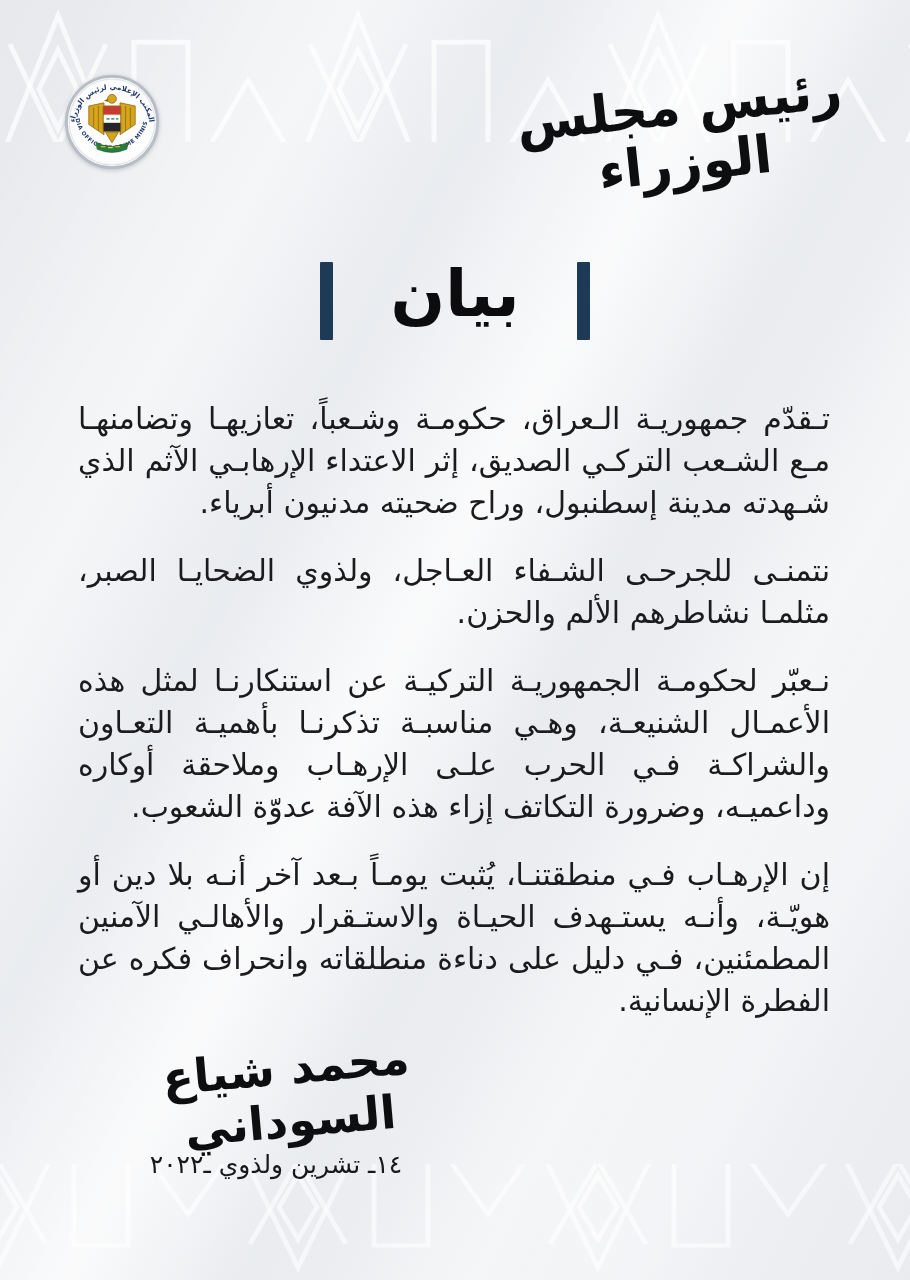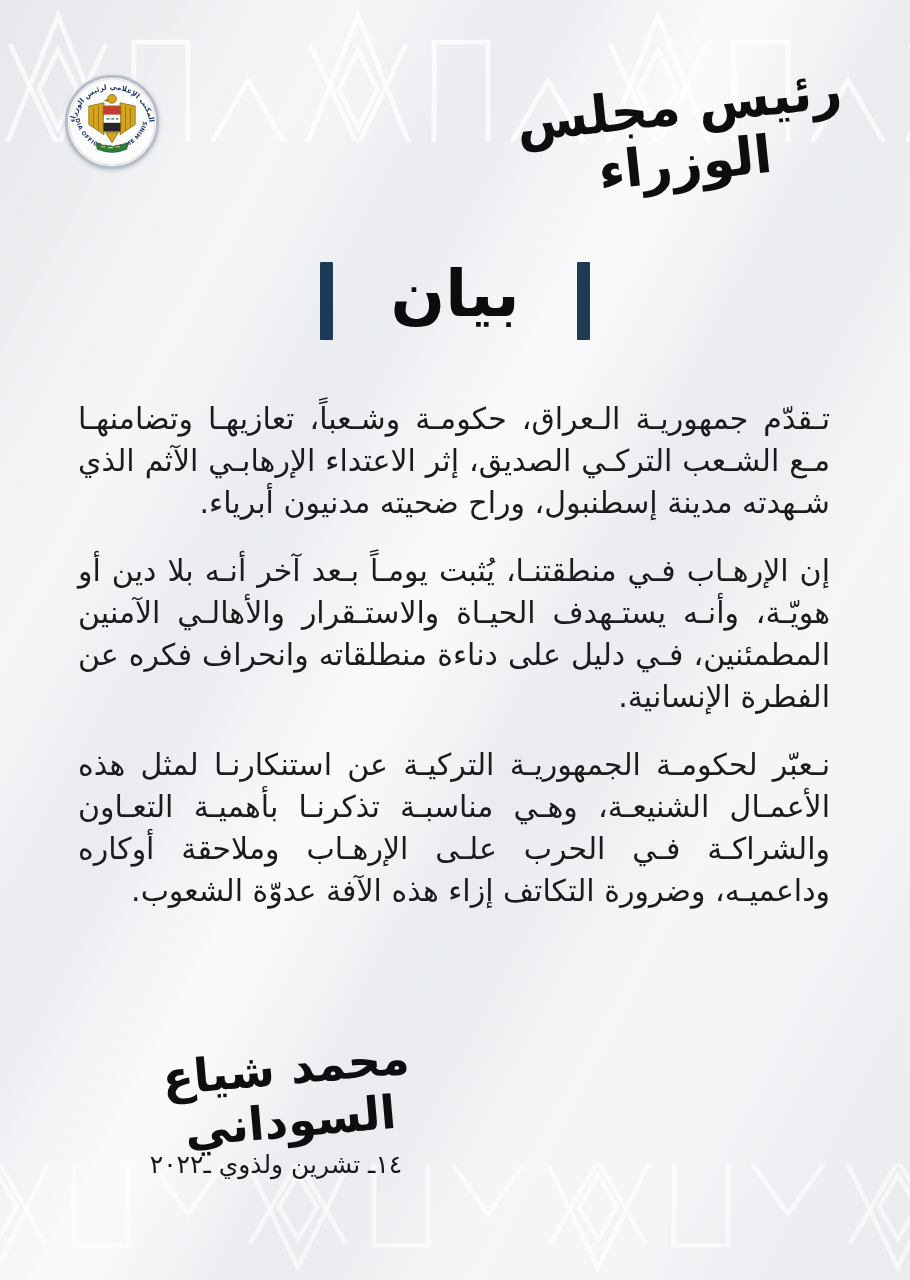--- a/index.html
+++ b/index.html
@@ -174,22 +174,23 @@
     <div class="calligraphy-title" dir="rtl">رئيس مجلس الوزراء</div>
 
     <div class="title-row">
       <span class="title-bar"></span>
       <h1 class="statement-title">بيان</h1>
       <span class="title-bar"></span>
     </div>
 
     <main class="body-text" dir="rtl">
       <p>تـقدّم جمهوريـة الـعراق، حكومـة وشـعباً، تعازيهـا وتضامنهـا مـع الشـعب التركـي الصديق، إثر الاعتداء الإرهابـي الآثم الذي شـهدته مدينة إسطنبول، وراح ضحيته مدنيون أبرياء.</p>
+      <p>نتمنـى للجرحـى الشـفاء العـاجل، ولذوي الضحايـا الصبر، مثلمـا نشاطرهم الألم والحزن.</p>
+      <p>نـعبّر لحكومـة الجمهوريـة التركيـة عن استنكارنـا لمثل هذه الأعمـال الشنيعـة، وهـي مناسبـة تذكرنـا بأهميـة التعـاون والشراكـة فـي الحرب علـى الإرهـاب وملاحقة أوكاره وداعميـه، وضرورة التكاتف إزاء هذه الآفة عدوّة الشعوب.</p>
       <p>إن الإرهـاب فـي منطقتنـا، يُثبت يومـاً بـعد آخر أنـه بلا دين أو هويّـة، وأنـه يستـهدف الحيـاة والاستـقرار والأهالـي الآمنين المطمئنين، فـي دليل على دناءة منطلقاته وانحراف فكره عن الفطرة الإنسانية.</p>
-      <p>نـعبّر لحكومـة الجمهوريـة التركيـة عن استنكارنـا لمثل هذه الأعمـال الشنيعـة، وهـي مناسبـة تذكرنـا بأهميـة التعـاون والشراكـة فـي الحرب علـى الإرهـاب وملاحقة أوكاره وداعميـه، وضرورة التكاتف إزاء هذه الآفة عدوّة الشعوب.</p>
     </main>
 
     <div class="signature" dir="rtl">محمد شياع السوداني</div>
 
     <div class="date" dir="rtl">١٤ـ تشرين ولذوي ـ٢٠٢٢</div>
 
   </div>
 </div>
 
 </body></html>

